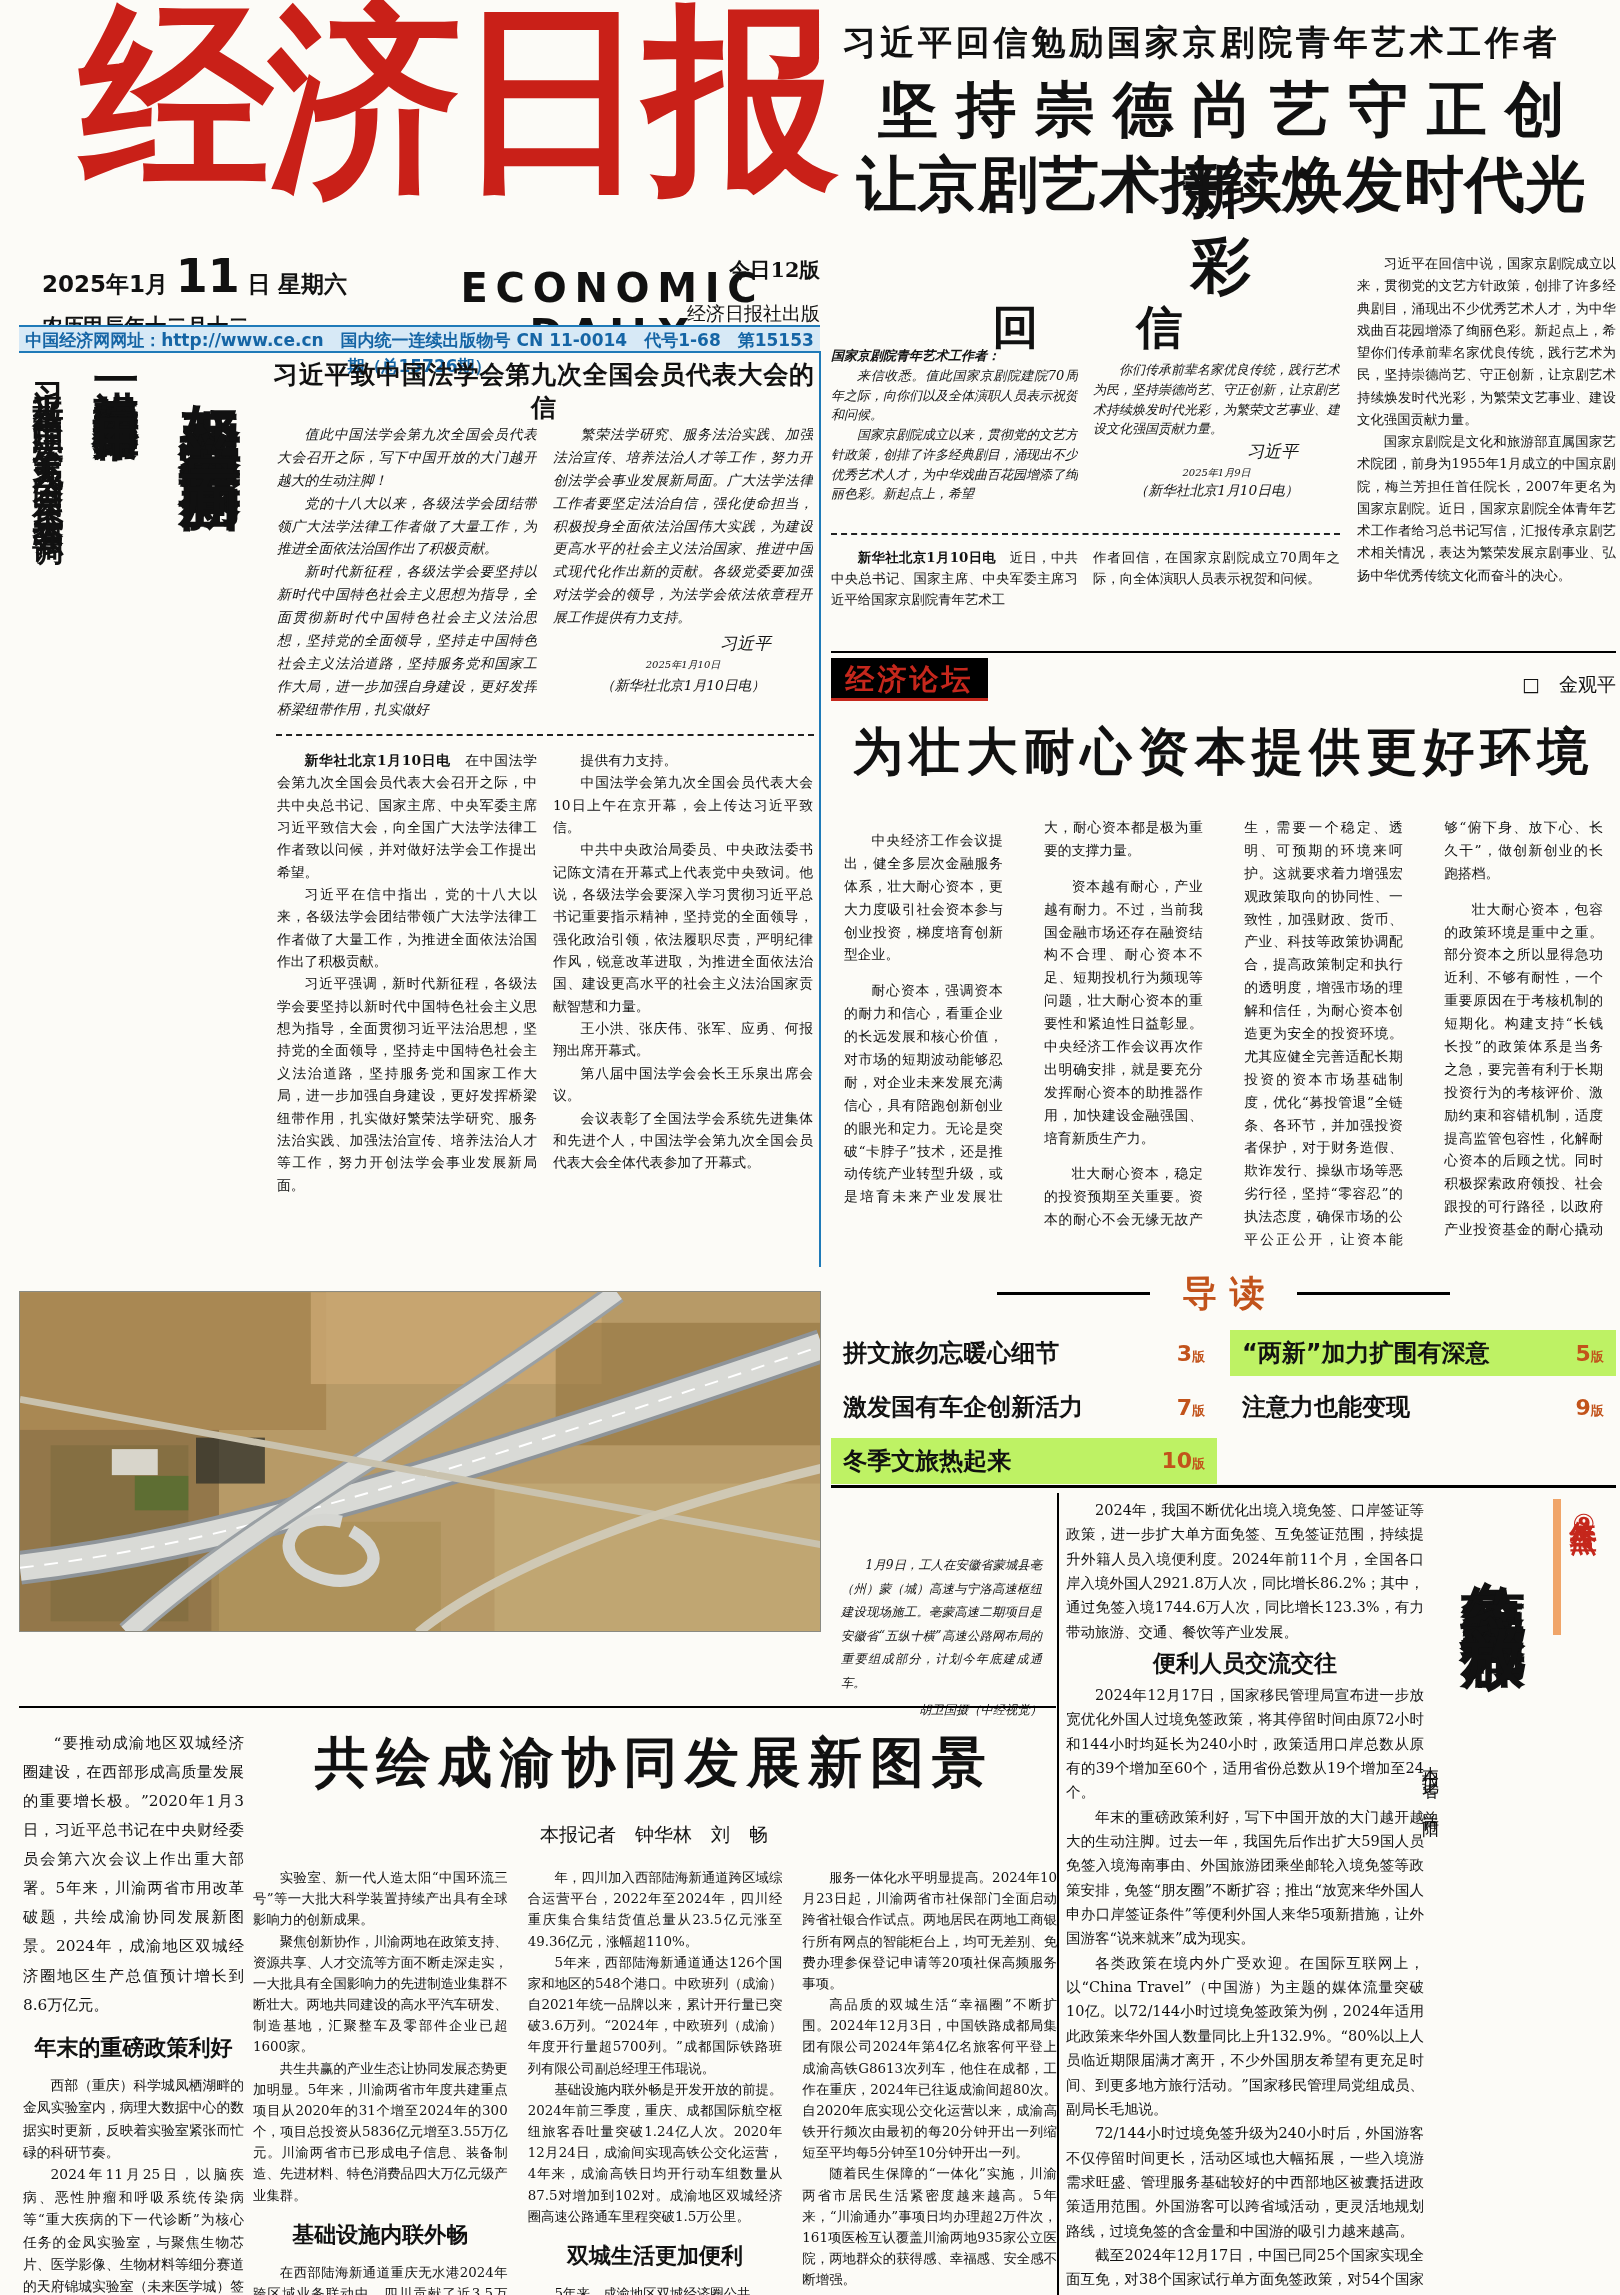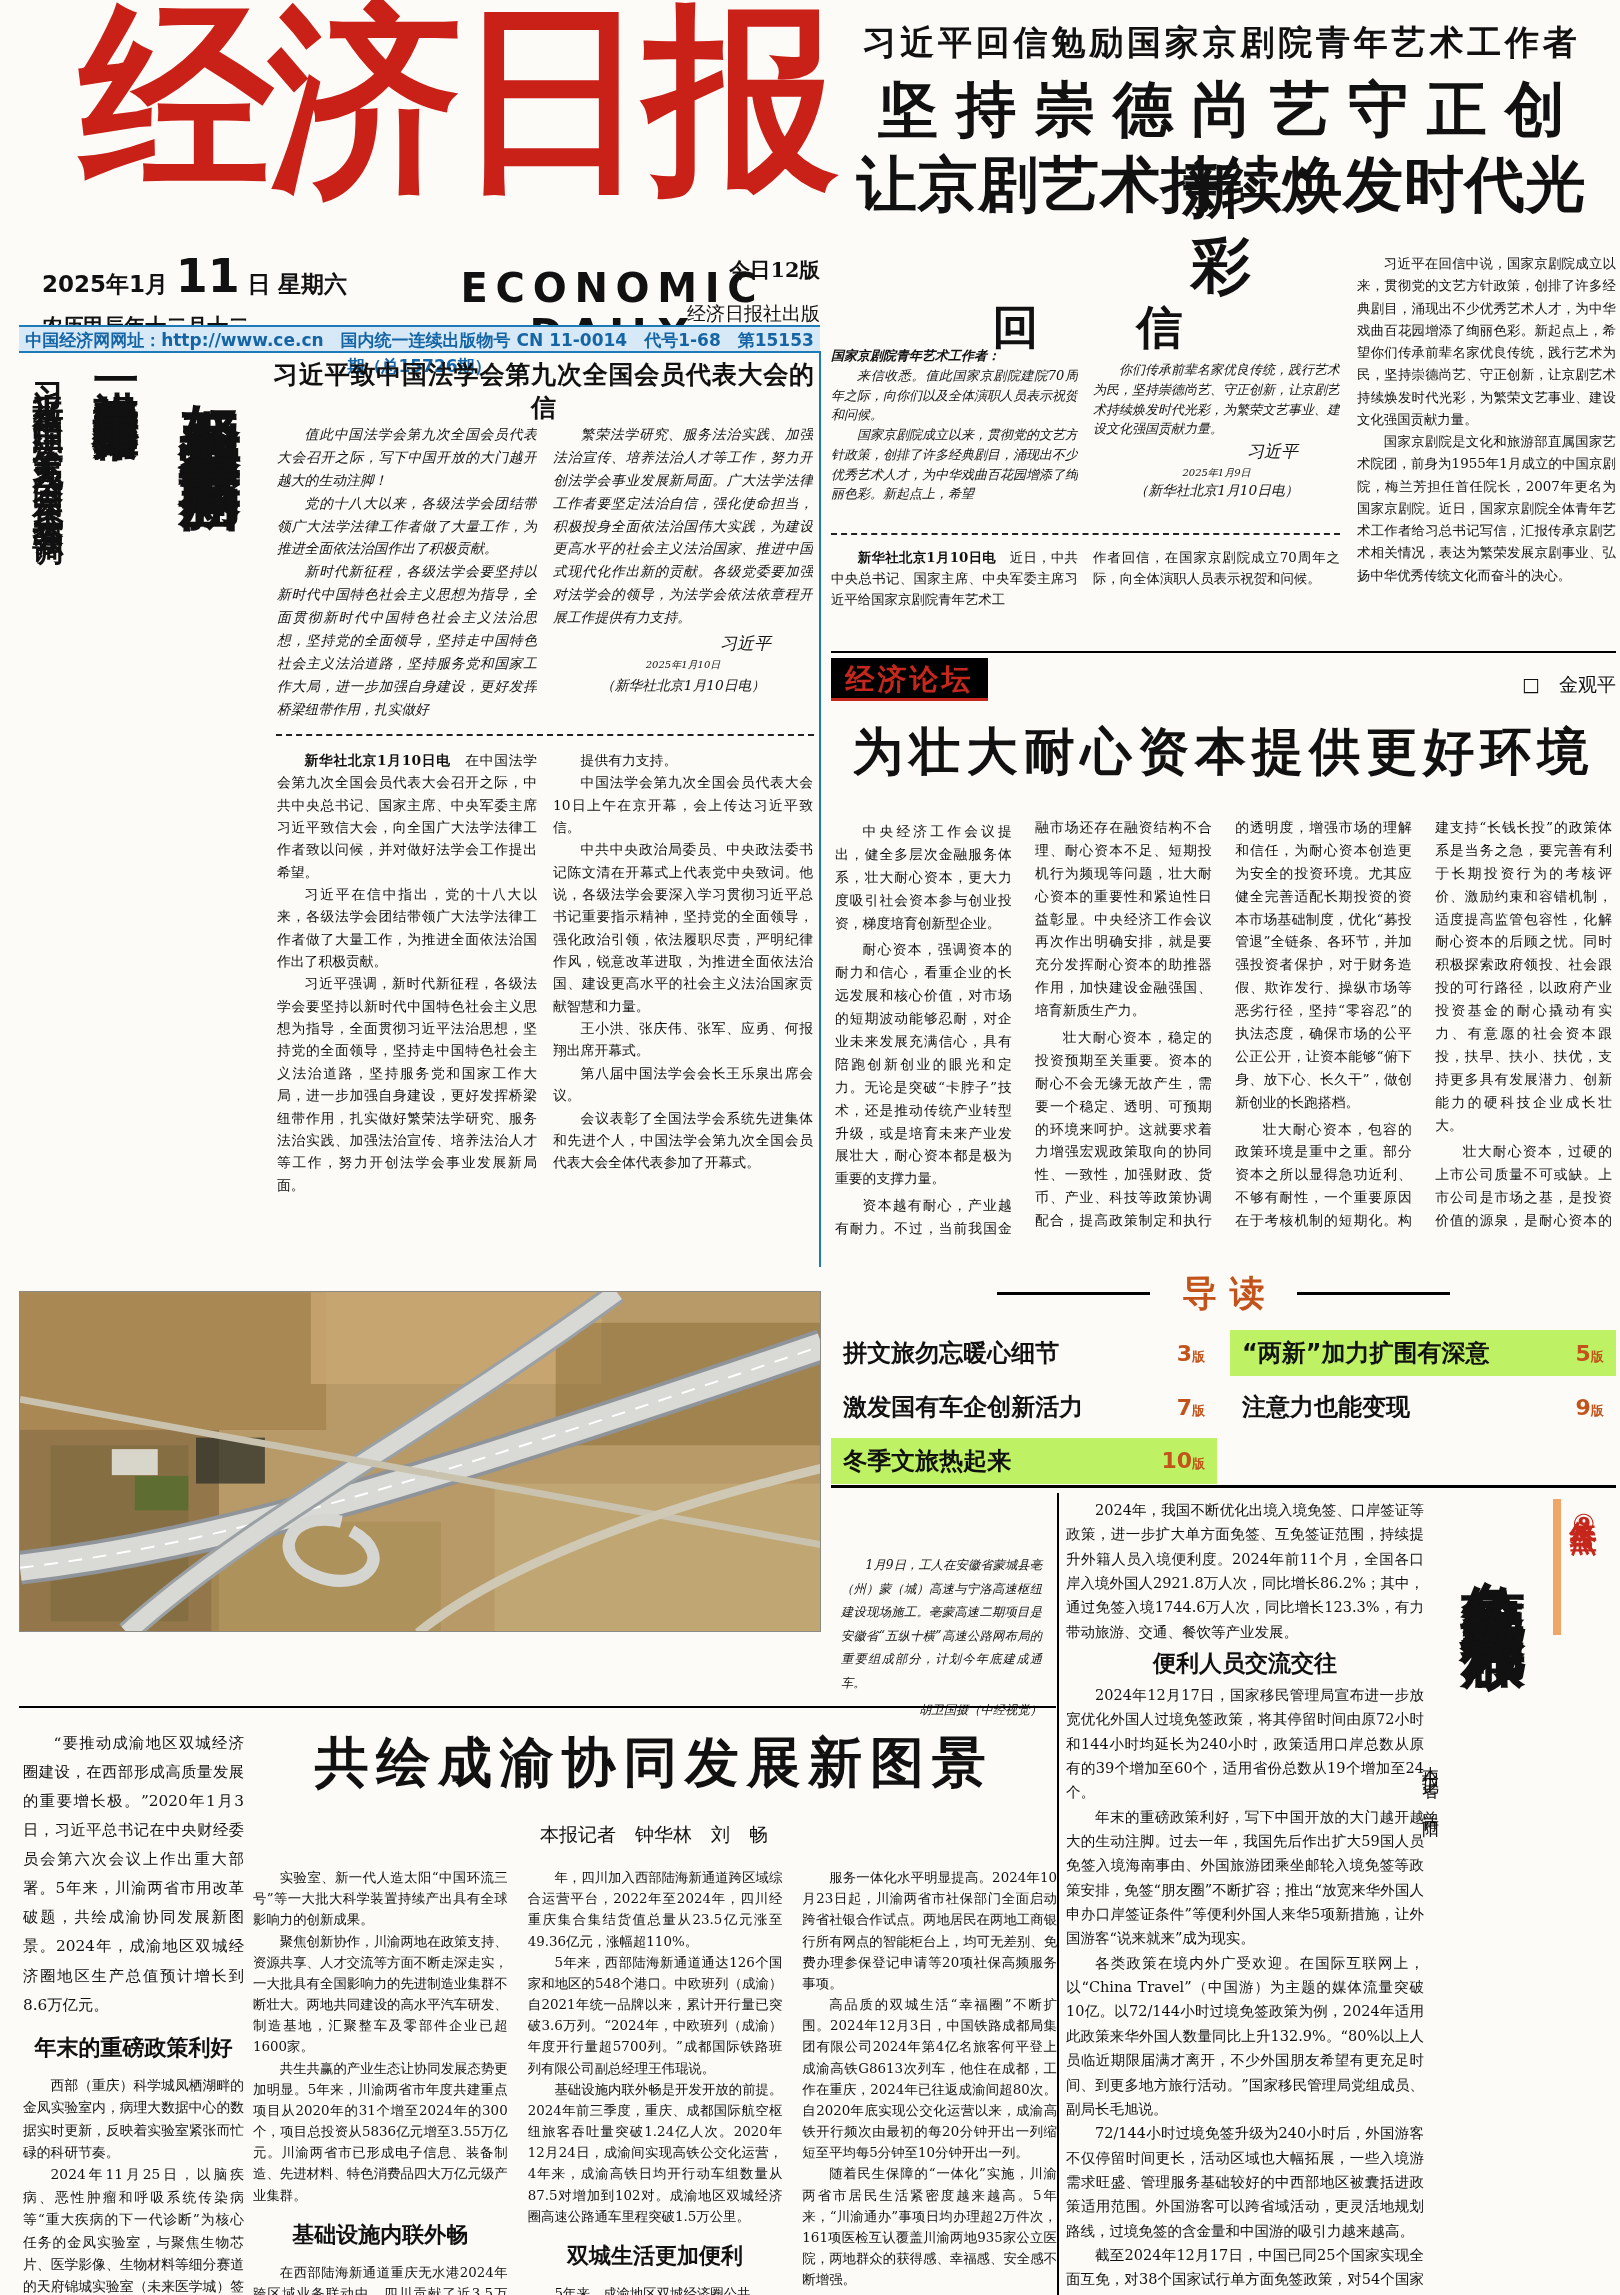--- a/index.html
+++ b/index.html
@@ -15,21 +15,21 @@
   .date-day{font-size:46px;font-weight:bold;line-height:1;}
   .date-lunar{margin-top:12.3px;font-size:20.7px;font-weight:bold;font-family:"DejaVu Serif",serif;}
   .english-title{left:406px;top:265px;width:413px;text-align:center;font-size:40px;font-weight:bold;
         letter-spacing:7.7px;font-family:"DejaVu Sans","Liberation Sans",sans-serif;}
   .pub-right{left:636px;top:256px;width:184px;text-align:right;font-size:20.7px;font-weight:bold;}
   .pub-right .l2{margin-top:17px;font-size:19px;font-weight:normal;}
   .info-bar{left:19px;top:325px;width:801px;height:27.6px;background:#d7e9f6;border-top:2.3px solid #1f7ab8;
         border-bottom:2.3px solid #1f7ab8;color:#1565a5;font-weight:bold;font-size:17px;line-height:26px;
         text-align:center;font-family:"DejaVu Sans",sans-serif;}
   
-  .tr-kicker{left:828px;top:20px;width:787px;text-align:center;font-size:34px;font-weight:bold;
+  .tr-kicker{left:808px;top:20px;width:787px;text-align:center;font-size:34px;font-weight:bold;
         letter-spacing:3.8px;font-family:"DejaVu Sans",sans-serif;}
   .tr-h1{left:828px;top:70px;width:787px;text-align:center;font-size:60px;font-weight:900;
         letter-spacing:18.4px;text-indent:18.4px;font-family:"DejaVu Sans",sans-serif;}
   .tr-h2{left:828px;top:145px;width:787px;text-align:center;font-size:60px;font-weight:900;
         letter-spacing:0.8px;font-family:"DejaVu Sans",sans-serif;}
   
   .hx-title{left:831px;top:297px;width:513px;text-align:center;font-size:46px;font-weight:bold;letter-spacing:26px;text-indent:26px;}
   .letter{font-style:italic;}
   .hx-col{font-size:13px;line-height:1.52;text-align:justify;overflow:hidden;}
   .hx-col p{margin:0;text-indent:2em;}
@@ -68,21 +68,21 @@
   
   .jj-rule{left:831px;top:651px;width:785px;height:1.5px;}
   .jj-badge{left:831px;top:658px;width:157px;height:43px;background:#000000;color:#c5271c;
         font-weight:bold;font-size:29px;line-height:43px;text-align:center;letter-spacing:3.1px;
         border-bottom:3.1px solid #c5271c;font-family:"DejaVu Sans",sans-serif;}
   .jj-byline{left:1371px;top:672px;width:245px;text-align:right;font-size:19px;}
   .jj-hl{left:831px;top:718px;width:785px;text-align:center;font-size:51px;font-weight:900;
         letter-spacing:6.1px;font-family:"DejaVu Sans",sans-serif;}
   .jj-body{left:831px;top:816px;width:785px;height:438px;column-count:4;column-gap:15.3px;
         font-size:13.8px;line-height:1.66;text-align:justify;overflow:hidden;}
-  .jj-body p{margin:4px;text-indent:2em;}
+  .jj-body p{margin:13px;text-indent:2em;}
   
   .dd-box{left:831px;top:1265px;width:785px;height:217px;}
   .dd-titlerow{display:flex;align-items:center;justify-content:center;gap:20px;margin-top:4.6px;}
   .dd-line{width:153px;height:3.1px;background:#000;}
   .dd-title{font-size:35px;font-weight:900;color:#c2531b;letter-spacing:12.3px;text-indent:12.3px;
         font-family:"DejaVu Sans",sans-serif;}
   .dd-grid{margin-top:13.8px;display:grid;grid-template-columns:1fr 1fr;column-gap:12.3px;row-gap:7.7px;}
   .dd-item{height:46px;display:flex;justify-content:space-between;align-items:center;padding:0 12.3px;
         font-size:24px;font-weight:bold;font-family:"DejaVu Sans",sans-serif;}
   .dd-item.hl{background:#bef264;}

